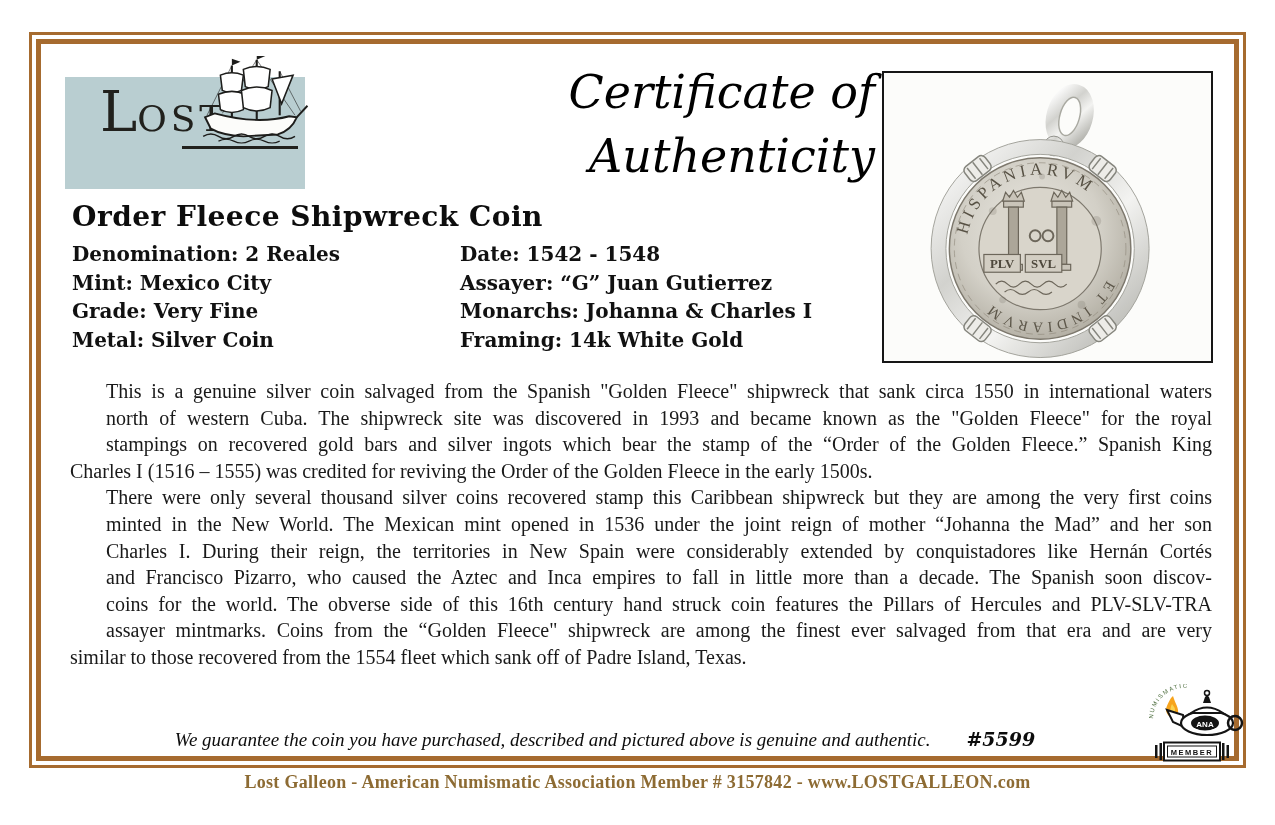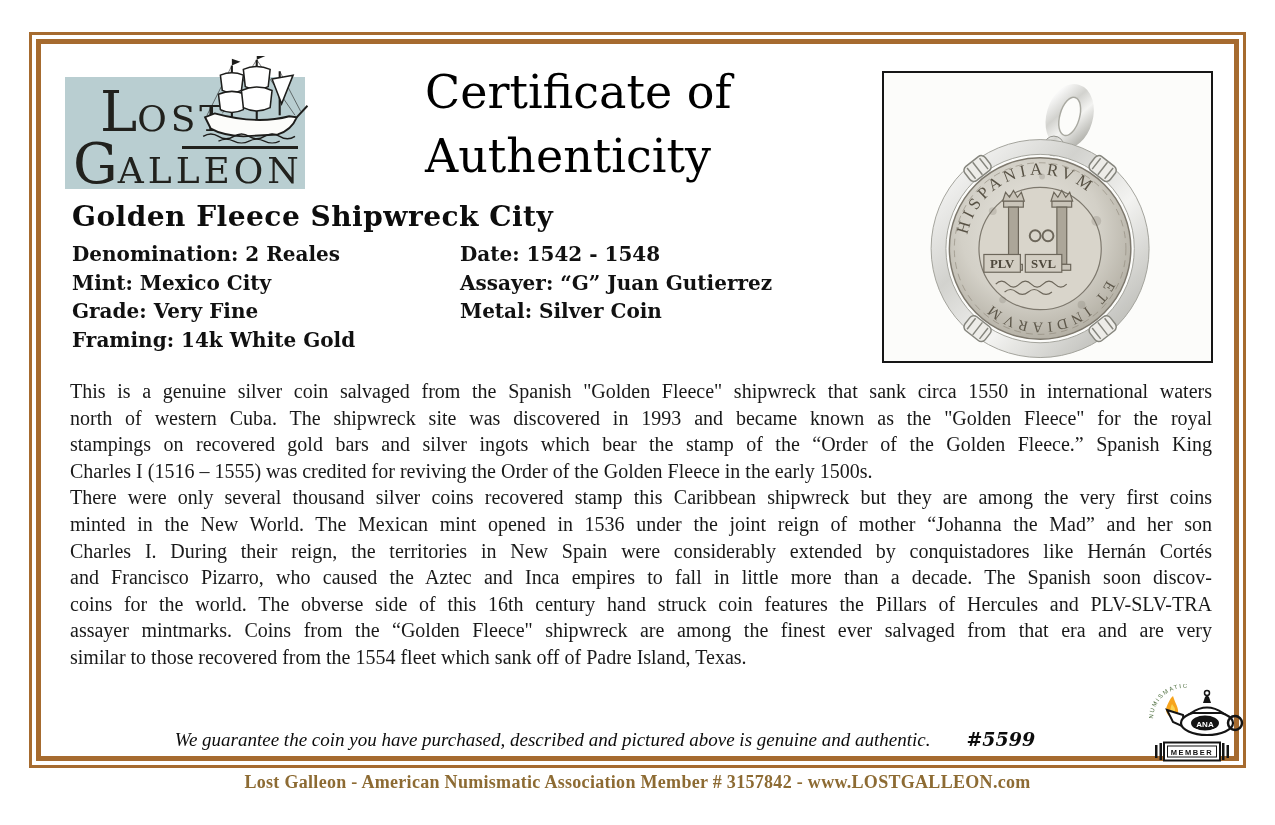--- a/index.html
+++ b/index.html
@@ -41,22 +41,22 @@
   .logo-initial { font-size: 56px; }
   .logo-rest   { font-size: 36px; letter-spacing: 4px; }
   .logo-flourish {
     position: absolute; left: 182px; top: 146px;
     width: 116px; height: 3px; background: #21211d;
   }
   .ship-svg { position: absolute; left: 192px; top: 56px; }
   
   .title-block {
     position: absolute; left: 425px; top: 60px; width: 450px;
-    text-align: left;
-    font-family: "DejaVu Serif", serif; 
+    text-align: right;
+    font-family: "DejaVu Serif", serif; font-style: italic;
     font-size: 46px; line-height: 64px; color: #000;
   }
   
   .photo-frame {
     position: absolute; left: 882px; top: 71px;
     width: 331px; height: 292px;
     border: 2px solid #161616; background: #fcfcfa;
   }
   
   .cert-heading {
@@ -69,21 +69,21 @@
     display: grid; grid-template-columns: 388px 1fr;
     font-family: "DejaVu Serif", serif; font-weight: bold;
     font-size: 20px; line-height: 28.5px; color: #111;
   }
   
   .body-text {
     position: absolute; left: 70px; top: 378px; width: 1142px;
     font-family: "Liberation Serif", serif;
     font-size: 20px; line-height: 26.6px; color: #191919;
   }
-  .jline { text-align: justify; text-align-last: justify; }
+  .jline { text-align: justify; text-align-last: justify; margin-left: 36px; }
   .jline-end { text-align: left; text-align-last: auto; }
   
   .guarantee-row {
     position: absolute; left: 70px; top: 728px; width: 1070px;
     text-align: center; white-space: nowrap;
   }
   .guarantee-text {
     font-family: "Liberation Serif", serif; font-style: italic;
     font-size: 19px; color: #0c0c0c;
   }
@@ -105,21 +105,20 @@
 
 <div class="page">
 
   <div class="frame-outer">
     <div class="frame-inner"></div>
   </div>
 
   <div class="logo-box"></div>
   <div class="logo-lost"><span class="logo-initial">L</span><span class="logo-rest">OST</span></div>
   <div class="logo-flourish"></div>
-  <div class="logo-galleon"><span class="logo-initial">G</span><span class="logo-rest">ALLEON</span></div>
 
   <svg class="ship-svg" width="118" height="88" viewBox="0 0 120 92">
     <g stroke="#1d1d1b" fill="none" stroke-width="0.8" opacity="0.75">
       <path d="M40,10 L14,62"></path>
         <path d="M66,4 L106,62"></path>
         <path d="M66,4 L30,60"></path>
         <path d="M90,16 L112,58"></path>
     </g>
     <path d="M12,64 L18,76 Q30,83 52,84 L88,82 Q102,78 108,64 L100,63 Q66,72 22,60 Z" fill="#fcfcfa" stroke="#1d1d1b" stroke-width="2"></path>
     <path d="M108,64 L119,52" stroke="#1d1d1b" stroke-width="2"></path>
@@ -229,28 +228,29 @@
           <circle cx="110" cy="140" r="4"></circle>
             <circle cx="215" cy="150" r="5"></circle>
           <circle cx="200" cy="235" r="4"></circle>
             <circle cx="120" cy="230" r="3.5"></circle>
             <circle cx="160" cy="105" r="3"></circle>
         </g>
       </g>
     </svg>
   </div>
 
-  <div class="cert-heading">Golden Fleece Shipwreck City</div>
+  <div class="cert-heading">Order Fleece Shipwreck Coin</div>
 
   <div class="details-grid">
     <div>Denomination: 2 Reales</div>
     <div>Date: 1542 - 1548</div>
     <div>Mint: Mexico City</div>
     <div>Assayer: “G” Juan Gutierrez</div>
     <div>Grade: Very Fine</div>
+    <div>Monarchs: Johanna &amp; Charles I</div>
     <div>Metal: Silver Coin</div>
     <div>Framing: 14k White Gold</div>
   </div>
 
   <div class="body-text">
     <div class="jline">This is a genuine silver coin salvaged from the Spanish "Golden Fleece" shipwreck that sank circa 1550 in international waters</div>
     <div class="jline">north of western Cuba. The shipwreck site was discovered in 1993 and became known as the "Golden Fleece" for the royal</div>
     <div class="jline">stampings on recovered gold bars and silver ingots which bear the stamp of the “Order of the Golden Fleece.” Spanish King</div>
     <div class="jline-end">Charles I (1516 – 1555) was credited for reviving the Order of the Golden Fleece in the early 1500s.</div>
     <div class="jline">There were only several thousand silver coins recovered stamp this Caribbean shipwreck but they are among the very first coins</div>

